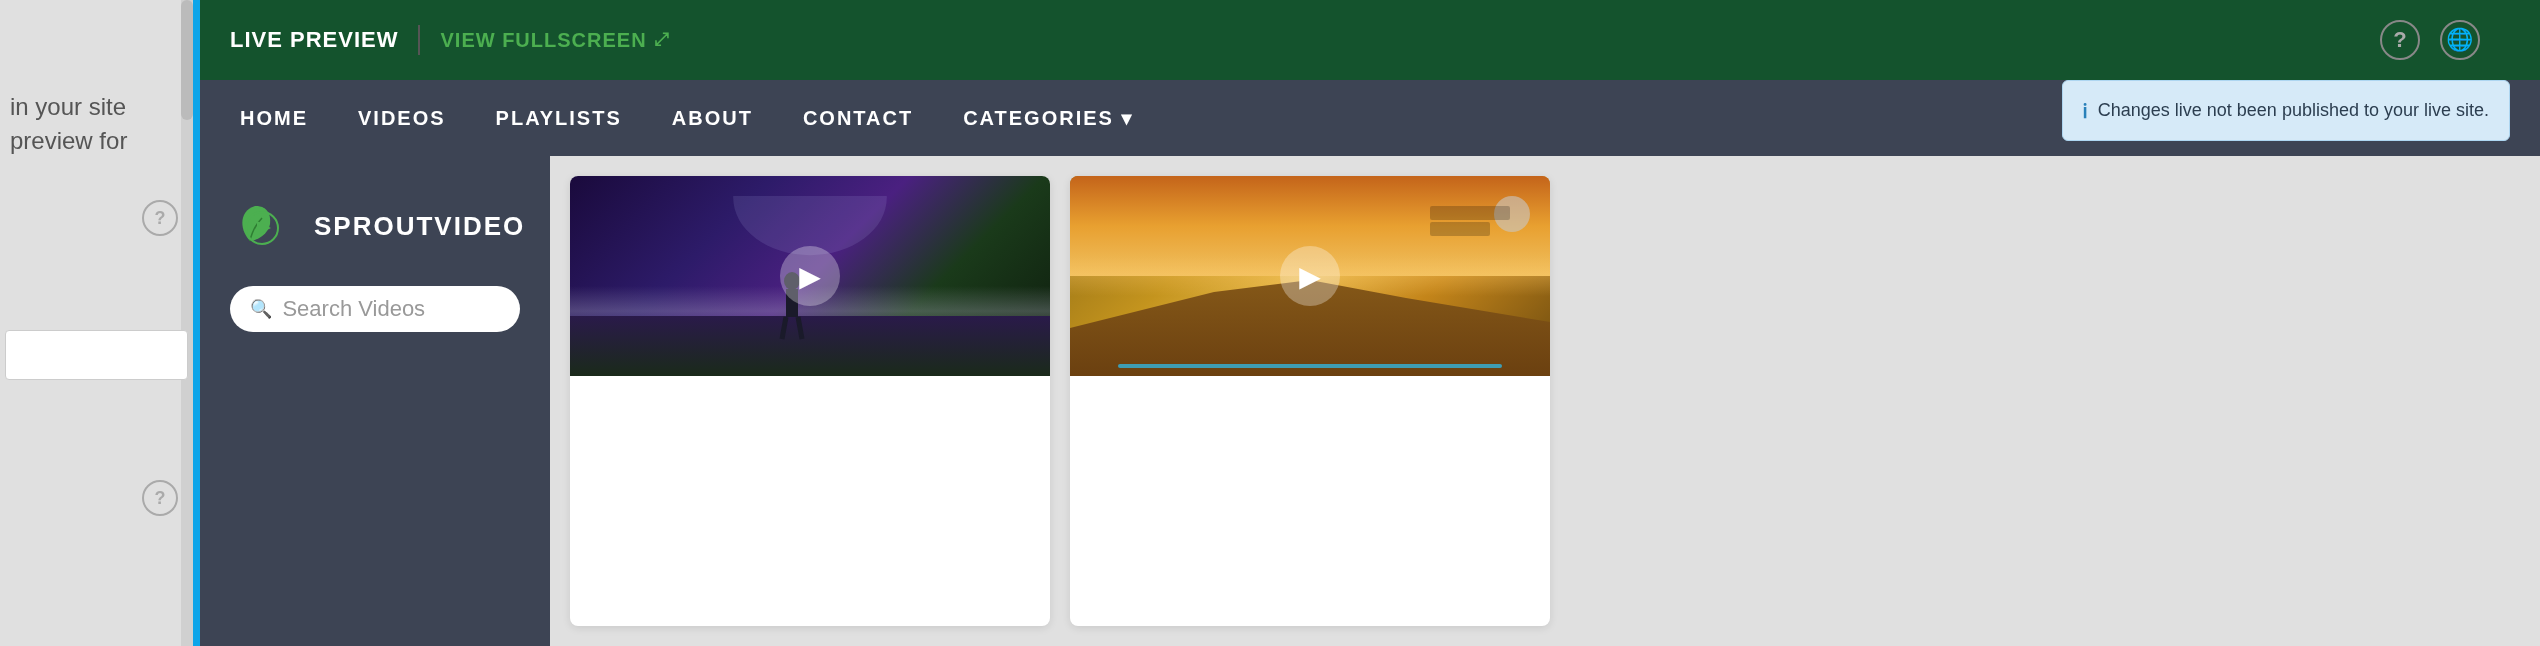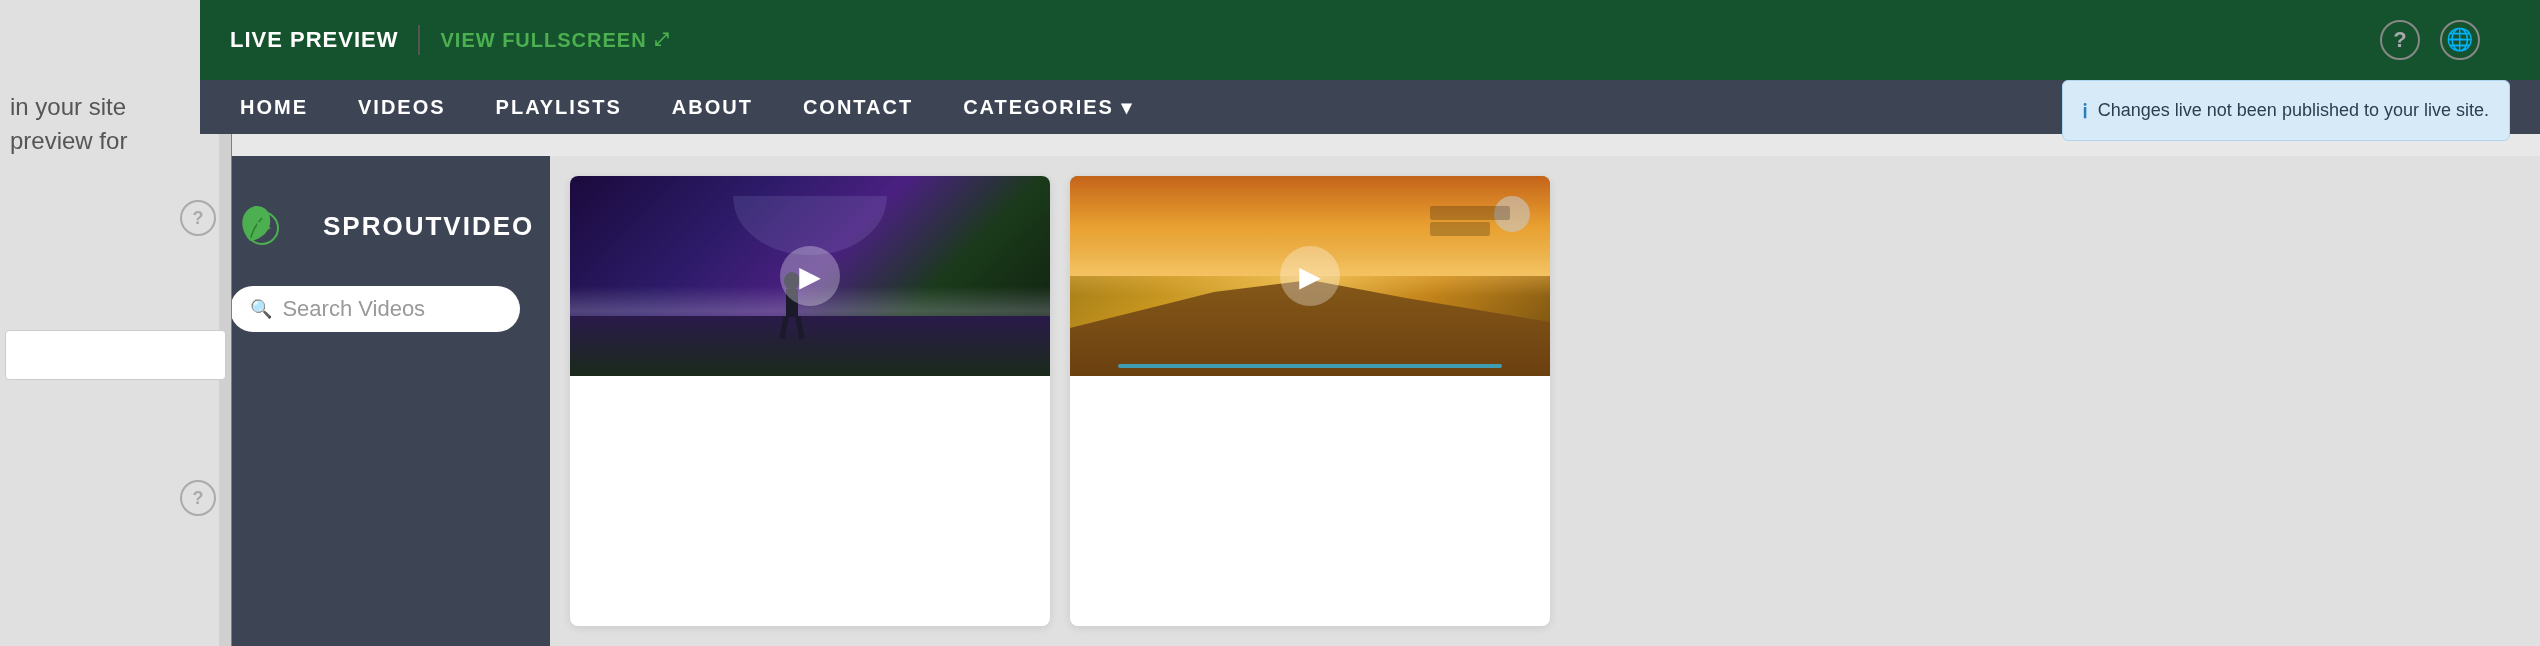--- a/index.html
+++ b/index.html
@@ -10,24 +10,24 @@
       overflow: hidden;
       background: #e8e8e8;
       position: relative;
     }
 
     
     .sidebar-panel {
       position: absolute;
       left: 0;
       top: 0;
-      width: 232px;
+      width: 200px;
       height: 646px;
       background: #e0e0e0;
-      border-right: 1px solid #0ea5e9;
+      border-right: 7px solid #0ea5e9;
       z-index: 10;
     }
     .sidebar-panel-inner {
       padding: 90px 20px 20px 10px;
     }
     .sidebar-text {
       font-size: 24px;
       color: #555;
       line-height: 1.4;
     }
@@ -219,21 +219,21 @@
       font-size: 20px;
       font-weight: bold;
     }
 
     
     .site-nav {
       position: absolute;
       left: 200px;
       top: 80px;
       right: 0;
-      height: 54px;
+      height: 76px;
       background: #3d4454;
       display: flex;
       align-items: center;
       padding: 0 40px;
       z-index: 15;
     }
     .nav-item {
       font-size: 20px;
       font-weight: 700;
       color: #ffffff;
@@ -275,21 +275,21 @@
       background: #3d4454;
       flex-shrink: 0;
       padding: 40px 30px;
       display: flex;
       flex-direction: column;
       align-items: flex-start;
     }
     .logo-area {
       display: flex;
       align-items: center;
-      gap: 33px;
+      gap: 24px;
       margin-bottom: 30px;
     }
     .logo-icon {
       width: 60px;
       height: 60px;
     }
     .logo-text {
       font-size: 26px;
       font-weight: 700;
       color: white;

